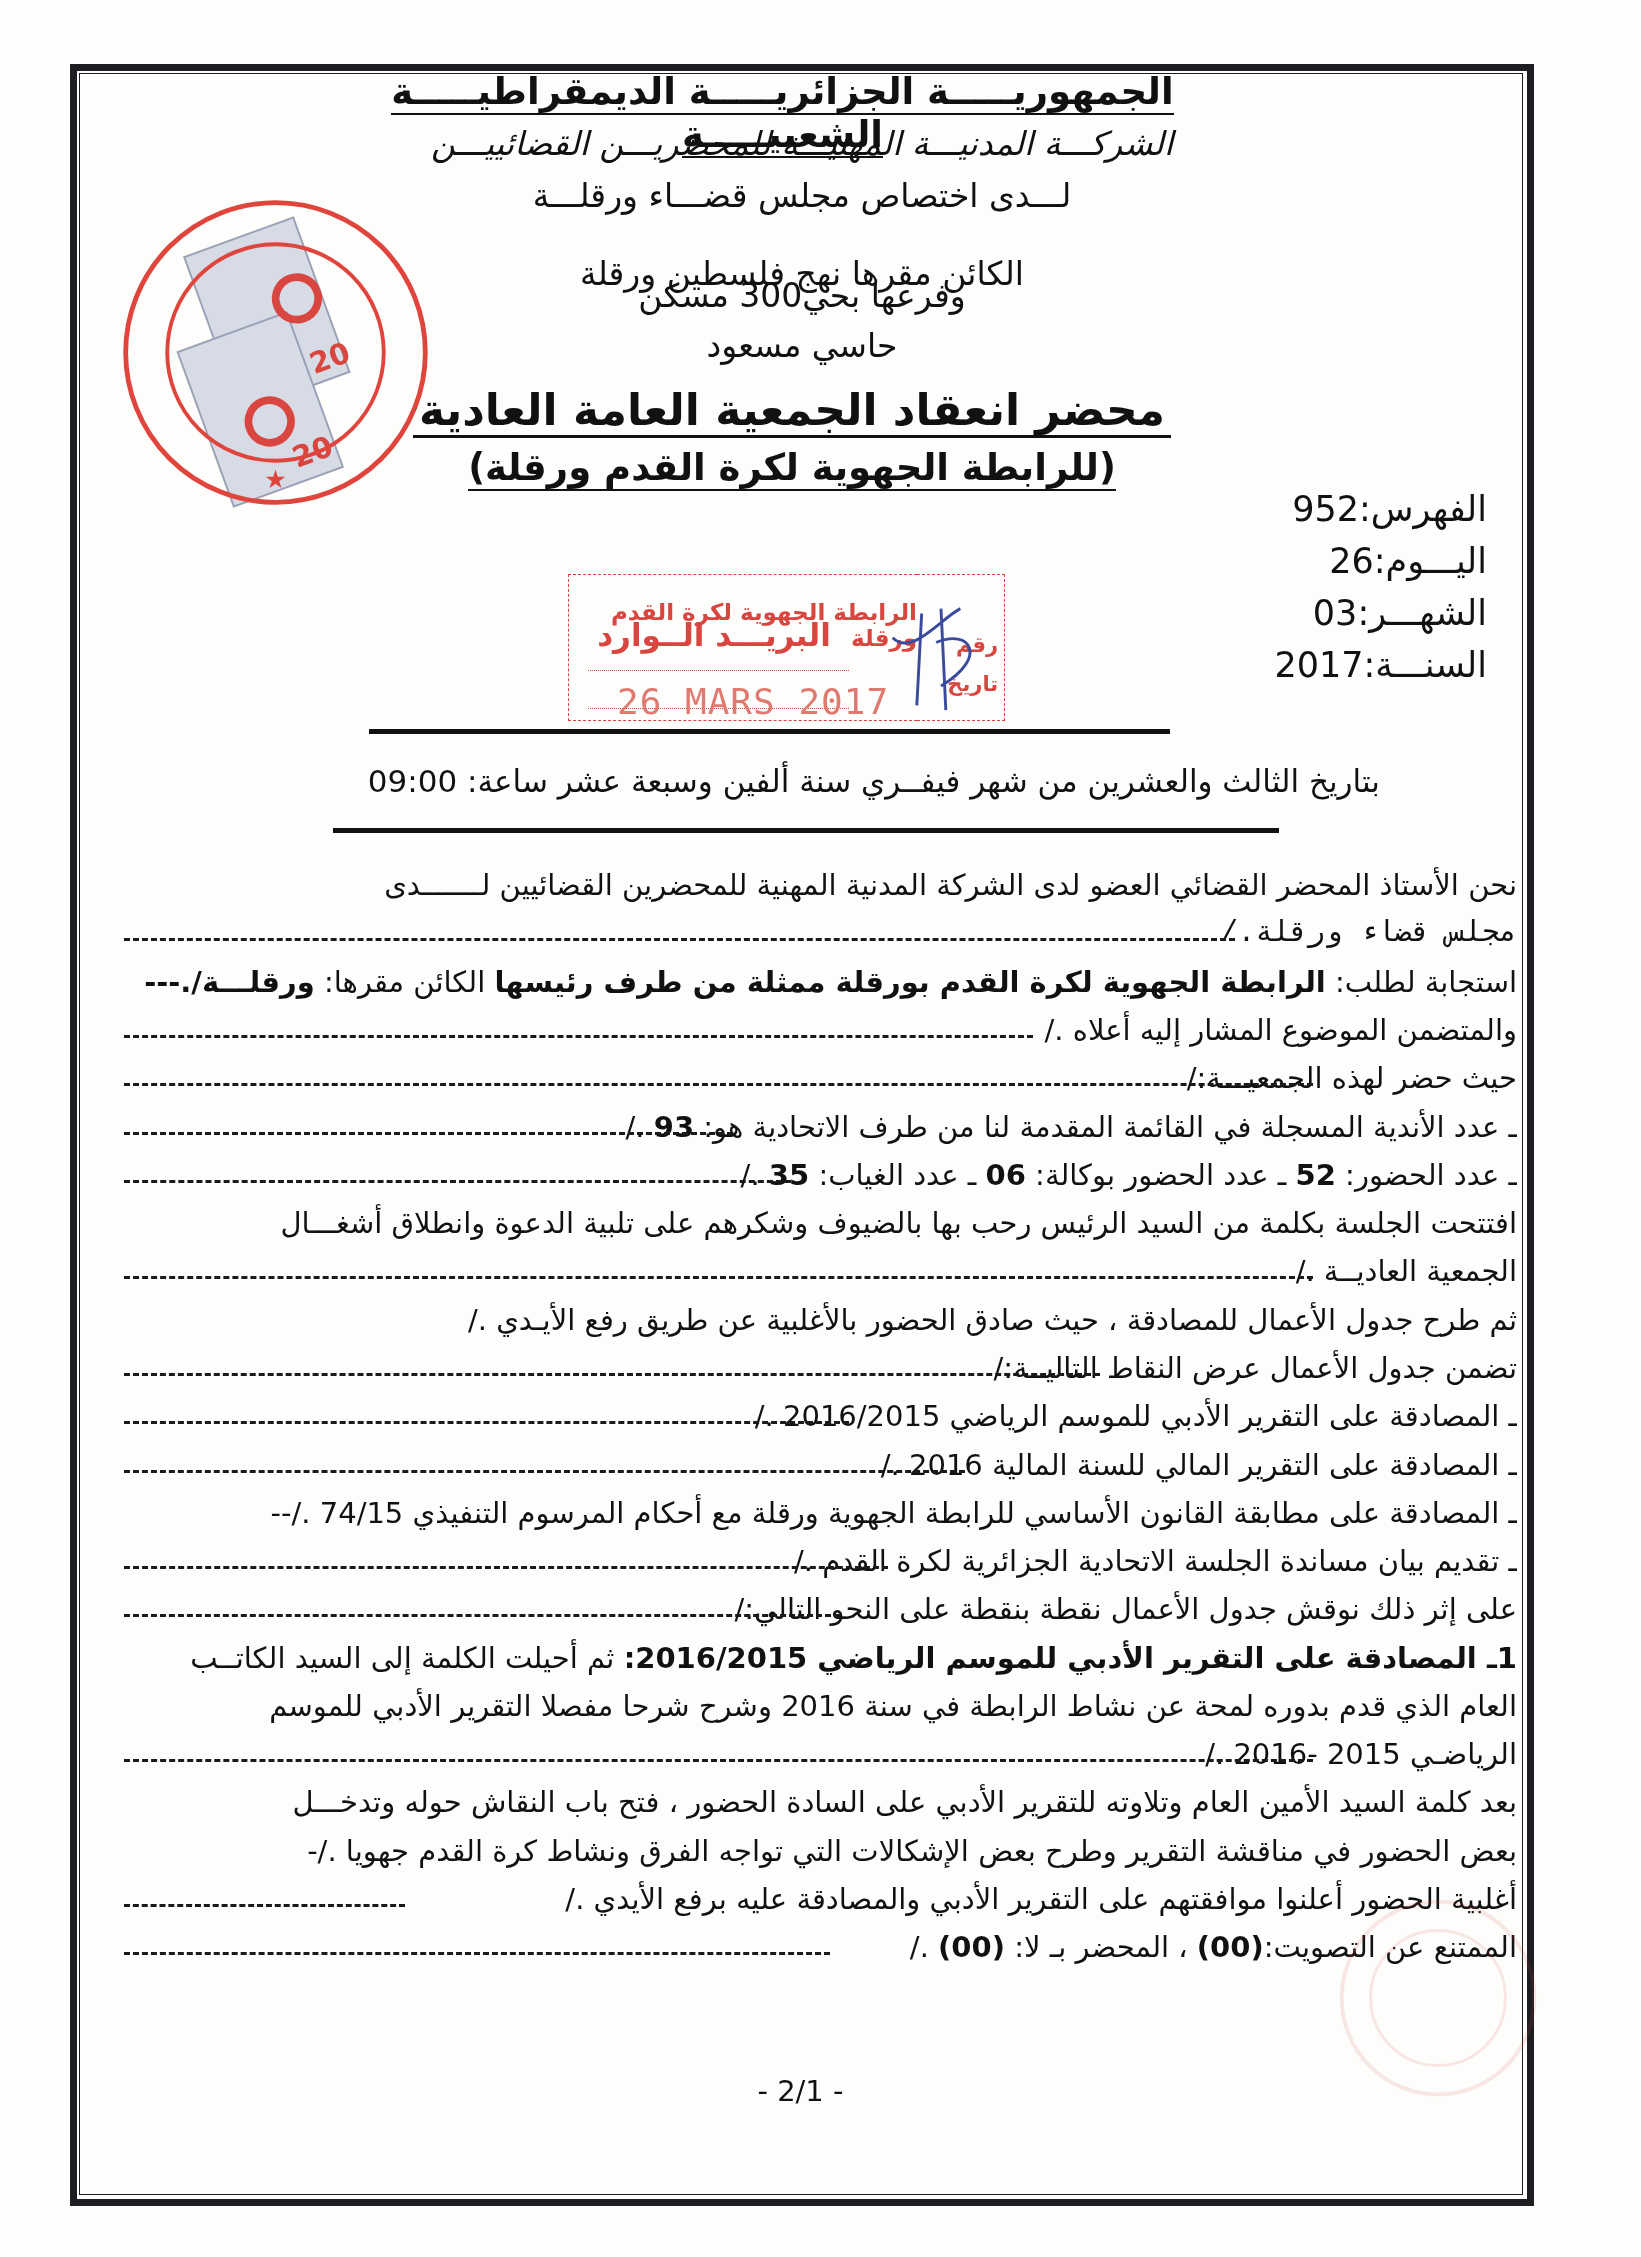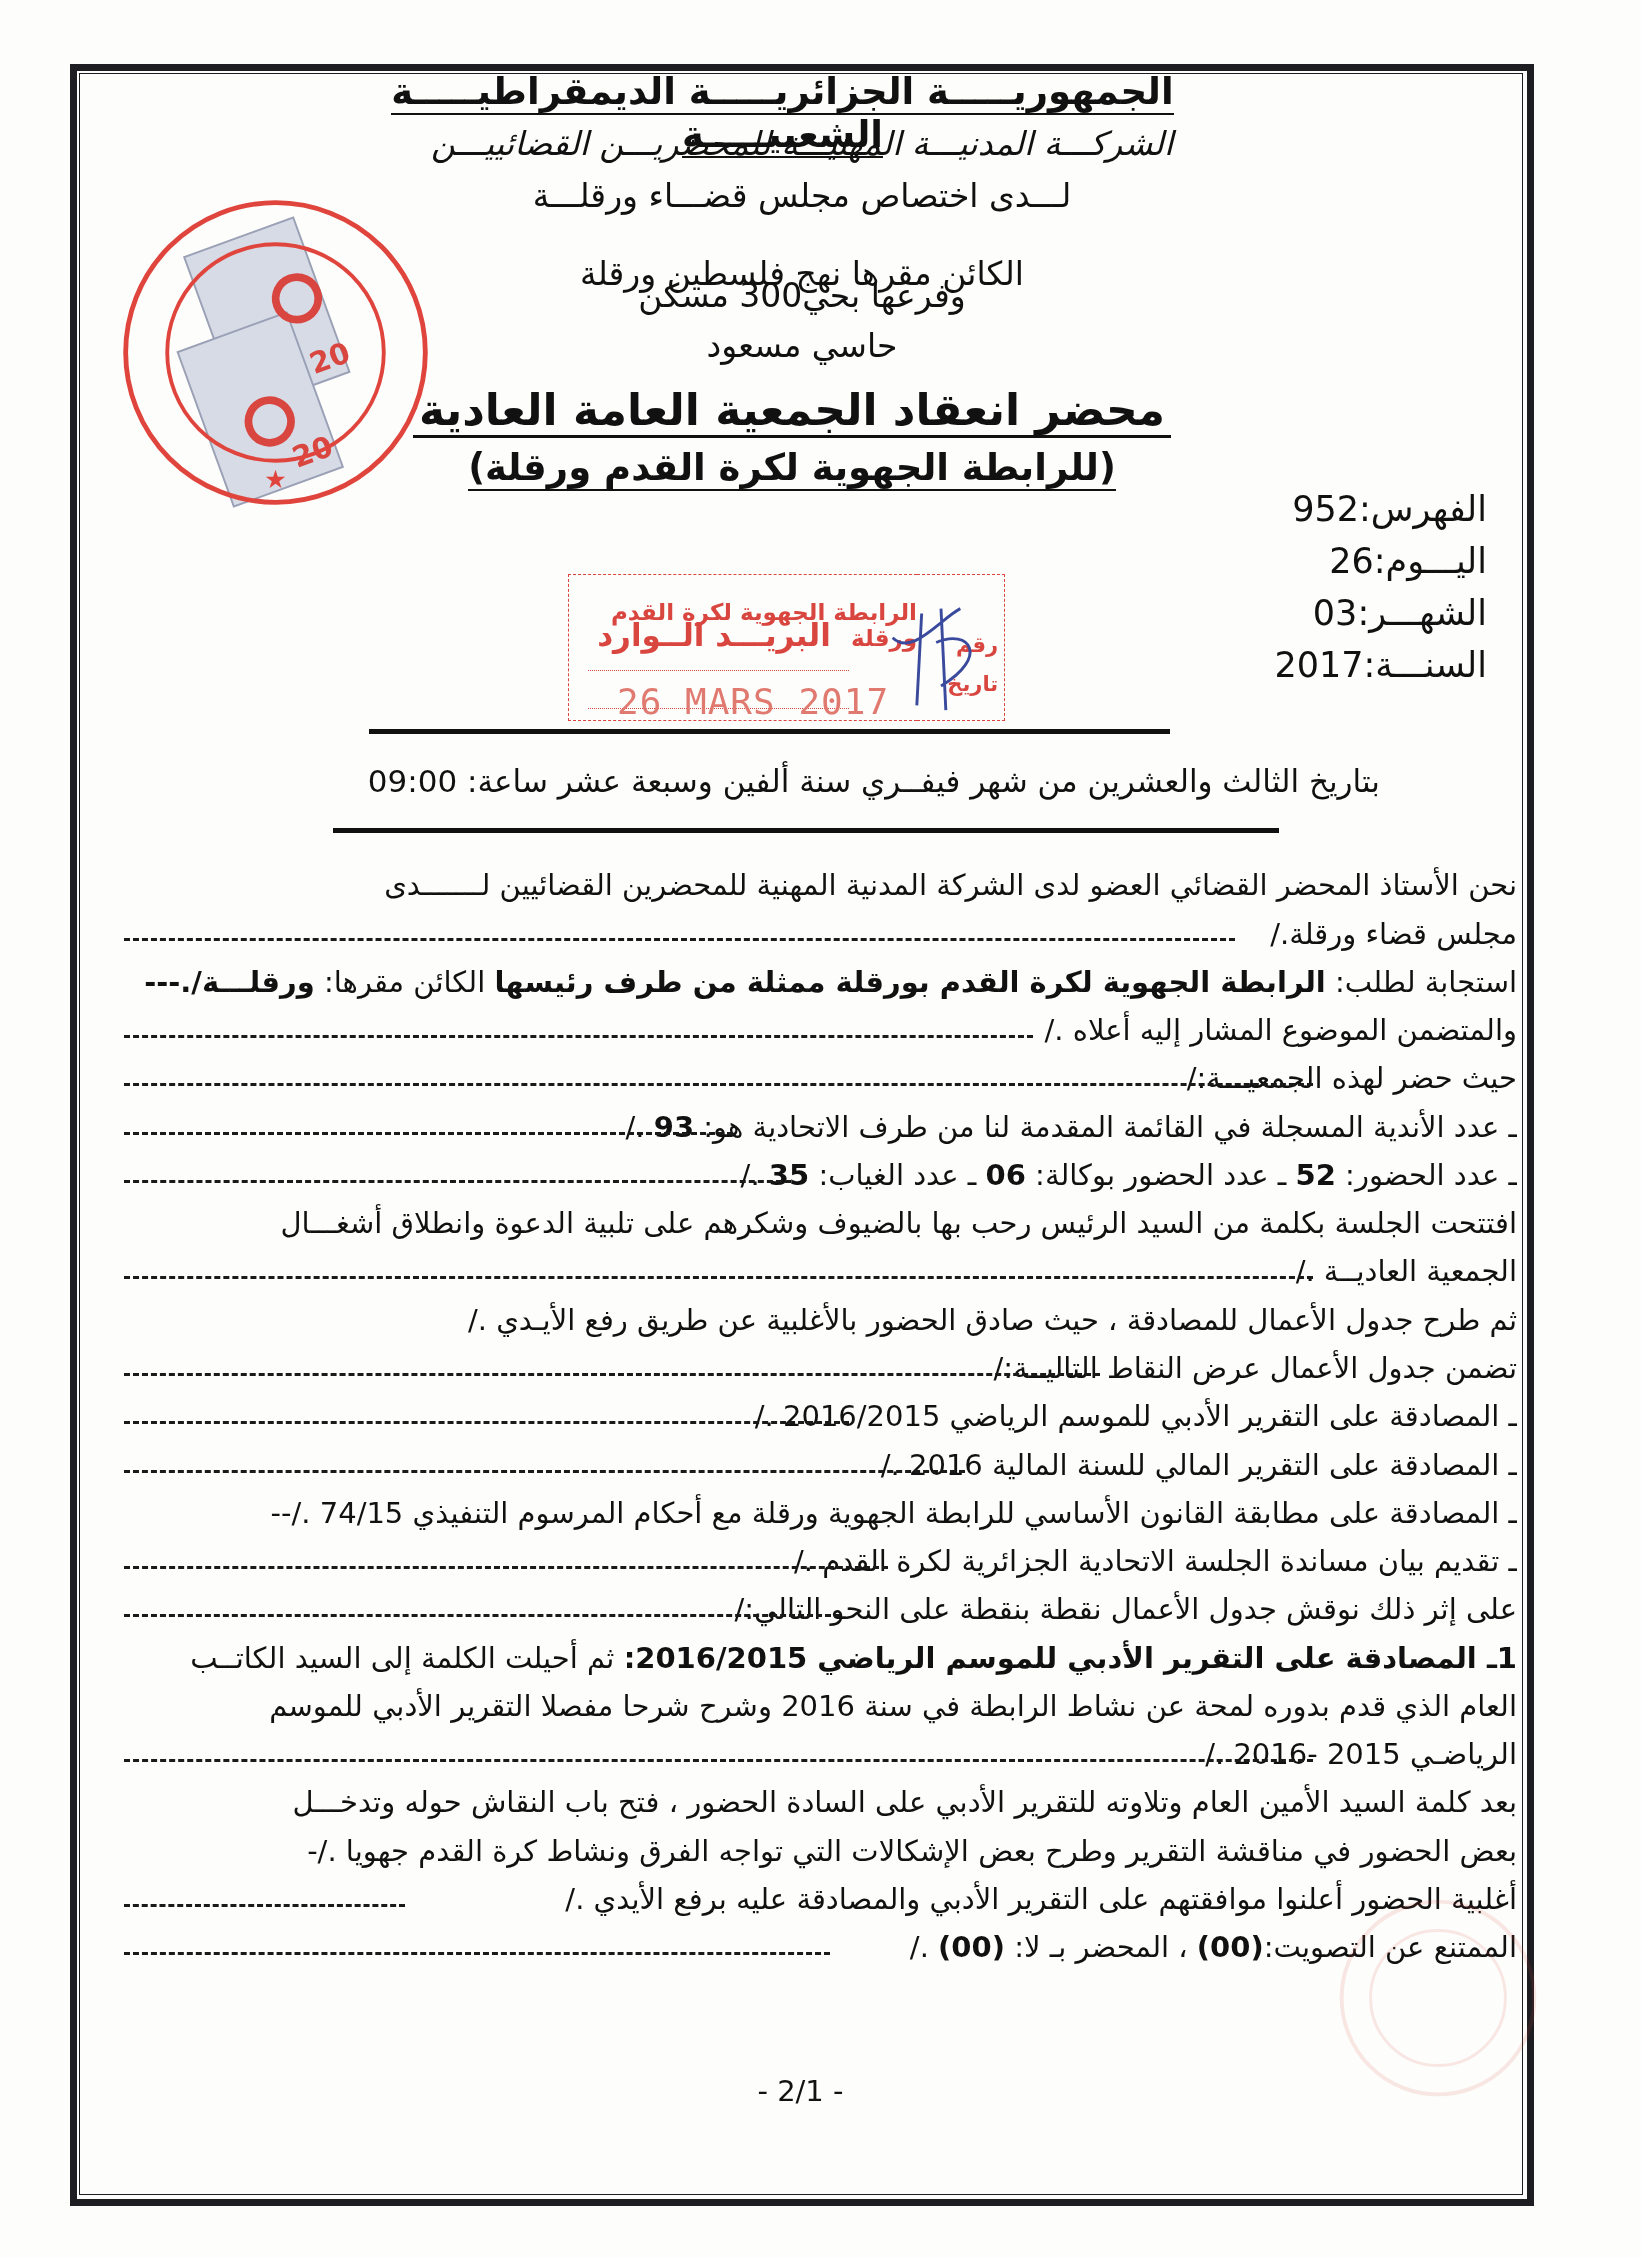--- a/index.html
+++ b/index.html
@@ -82,21 +82,21 @@
 <svg class="abs sig" viewBox="0 0 120 120">
   <path d="M10 40 C30 60 60 20 80 10 M40 15 L35 110 M60 10 L65 115 M55 45 C90 30 110 60 60 90" stroke="#3a4a9c" stroke-width="3" fill="none"></path>
 </svg>
 
 <div class="abs sep" style="left:369px; top:729px; width:801px;"></div>
 
 <div class="abs rtl" style="top:763px; left:241px; width:1139px; font-size:31px; text-align:right;">بتاريخ الثالث والعشرين من شهر فيفــري سنة ألفين وسبعة عشر ساعة: 09:00</div>
 <div class="abs sep" style="left:333px; top:828px; width:946px;"></div>
 
 <div class="abs body-line rtl" style="top:861px;">نحن الأستاذ المحضر القضائي العضو لدى الشركة المدنية المهنية للمحضرين القضائيين لـــــــدى</div>
-<div class="abs body-line rtl" style="top:910px;">مجلس قضاء ورقلة./</div>
+<div class="abs body-line rtl" style="top:910px;font-family:Liberation Mono, monospace;">مجلس قضاء ورقلة./</div>
 <div class="dash-row" style="top:938px; right:406px;"></div>
 
 <div class="abs body-line rtl" style="top:958px;"><span>استجابة لطلب: </span><b>الرابطة الجهوية لكرة القدم بورقلة ممثلة من طرف رئيسها</b><span> الكائن مقرها: </span><b>ورقلـــة/.---</b></div>
 
 <div class="abs body-line rtl" style="top:1006px;">والمتضمن الموضوع المشار إليه أعلاه ./</div>
 <div class="dash-row" style="top:1035px; right:608px;"></div>
 
 <div class="abs body-line rtl" style="top:1054px;">حيث حضر لهذه الجمعيـــة:/</div>
 <div class="dash-row" style="top:1083px; right:328px;"></div>
 

